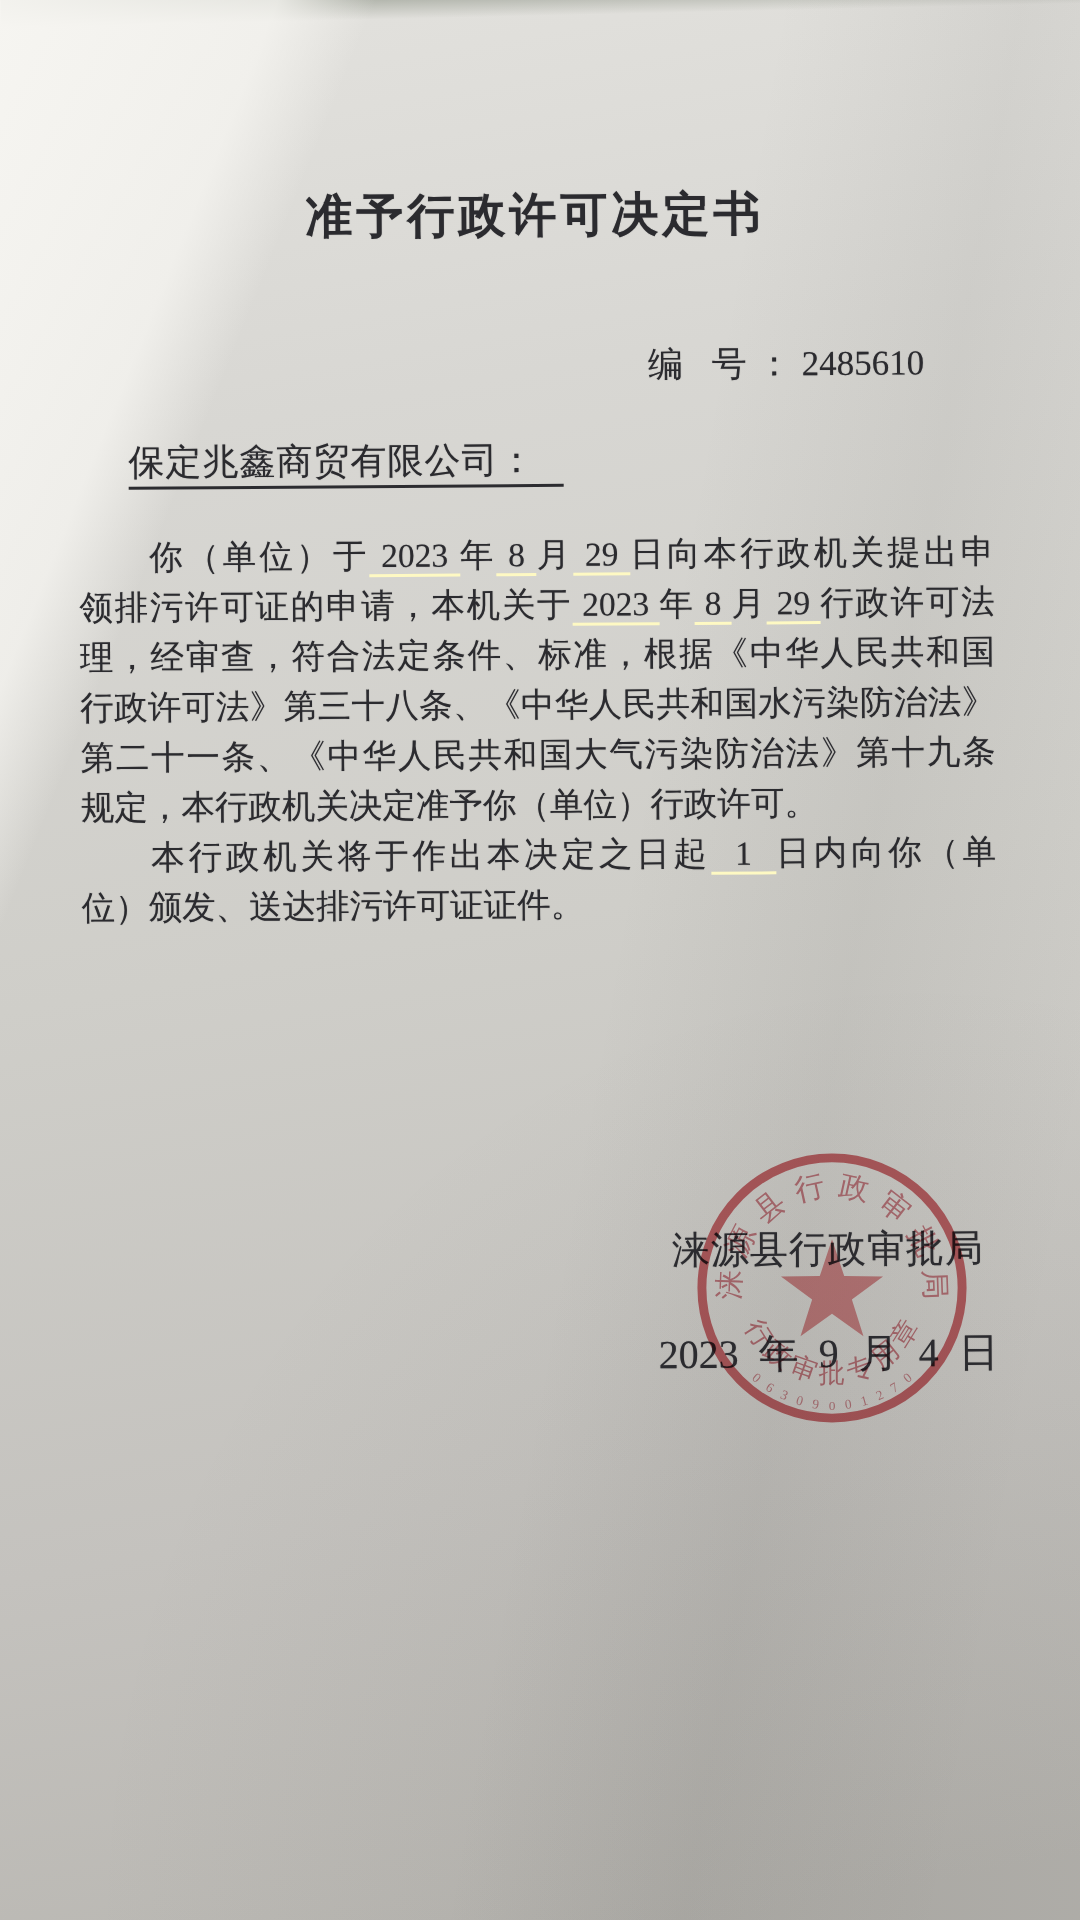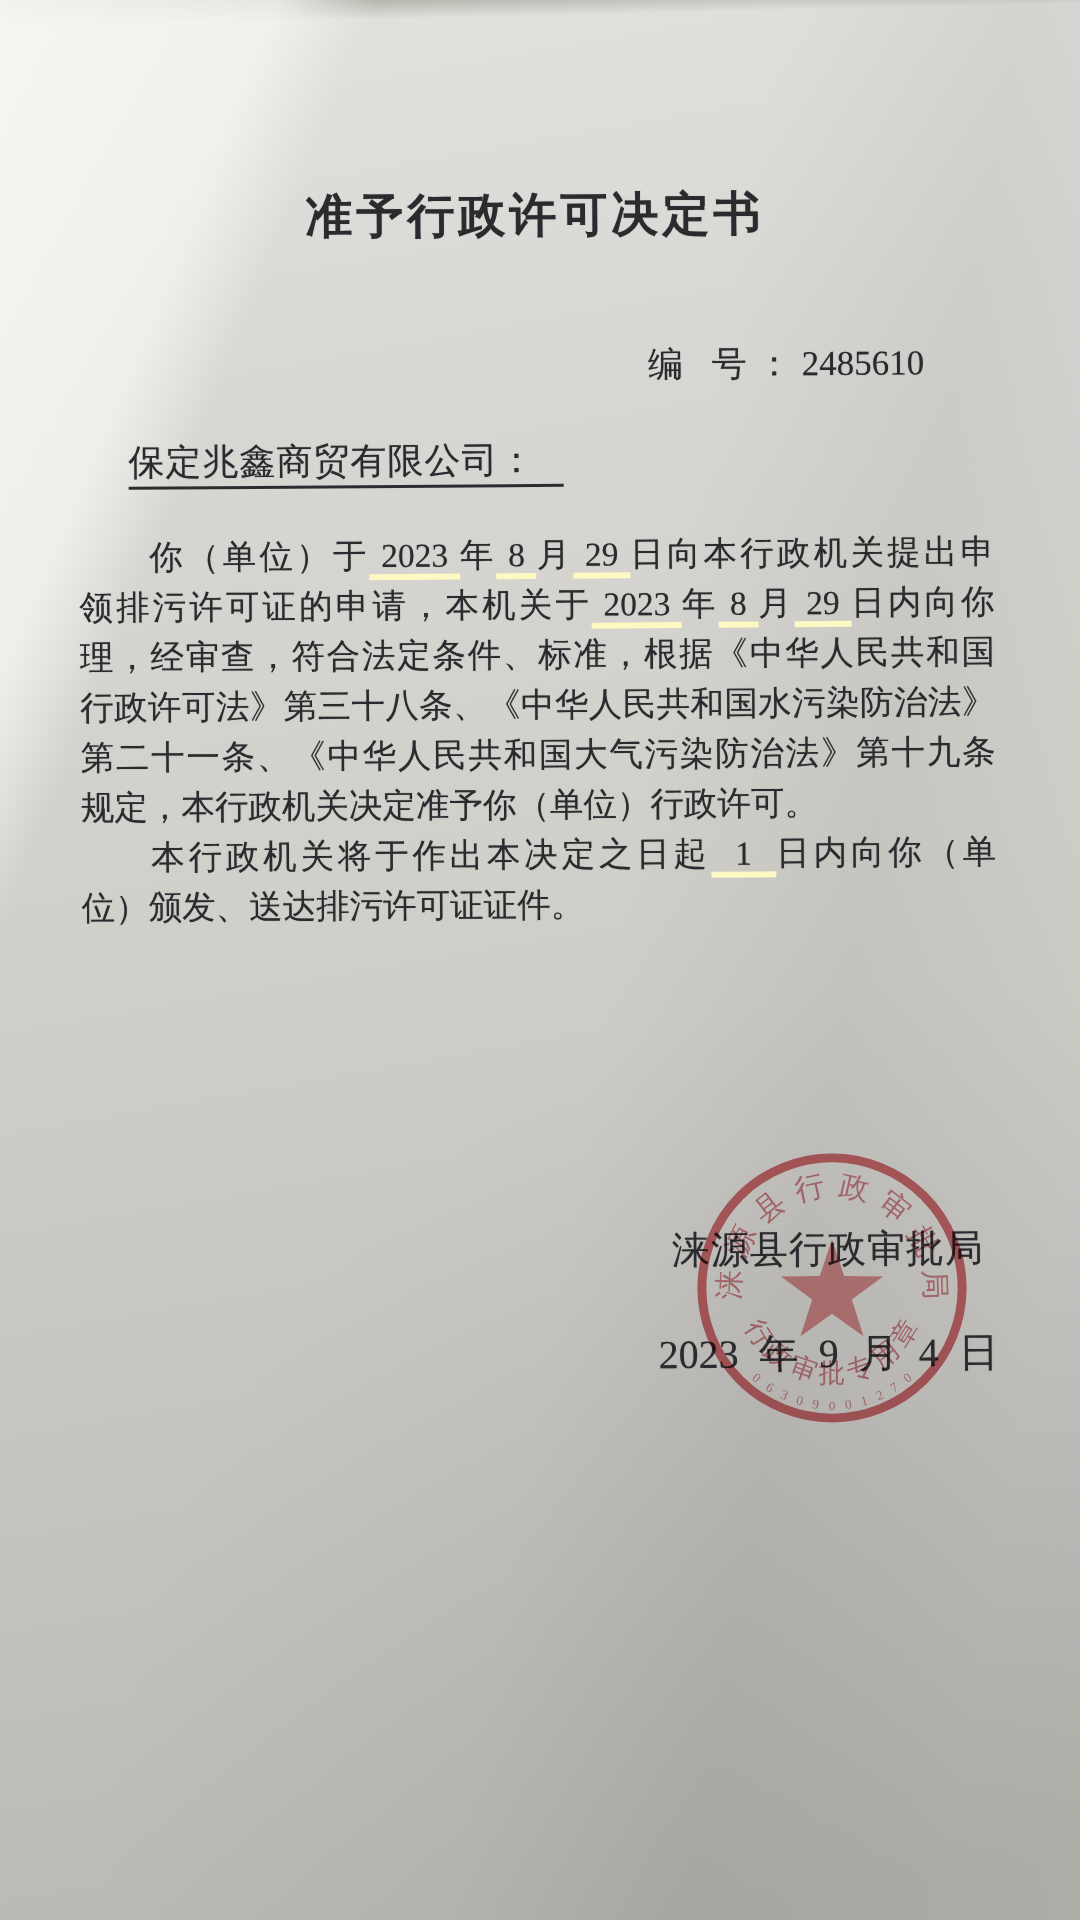--- a/index.html
+++ b/index.html
@@ -47,21 +47,21 @@
   .doc-number .lbl{letter-spacing:10px;}
   .recipient{position:absolute;top:436px;left:132px;font-size:36px;letter-spacing:1px;}
   .recipient .u-name{border-bottom:3px solid #2c2c30;padding-right:28px;padding-bottom:4px;}
   .body-par{
     position:absolute;top:530px;left:82px;width:915px;
     font-size:33.5px;line-height:50px;
   }
   .body-par .line{text-align:justify;}
   .body-par .line.fill{text-align-last:justify;}
   .body-par .line.indent{text-indent:70px;}
-  .u{border-bottom:6px solid #fef9c3;white-space:pre;}
+  .u{border-bottom:3px solid #fef9c3;white-space:pre;}
   .agency{position:absolute;top:1226px;left:670px;font-size:38px;letter-spacing:1px;}
   .sign-date{position:absolute;top:1328px;left:656px;font-size:40px;word-spacing:10px;}
   
   .seal{
     position:absolute;left:688px;top:1144px;width:288px;height:288px;
     mix-blend-mode:multiply;opacity:.9;
   }
 </style>
 </head>
 <body>
@@ -79,21 +79,21 @@
   <div class="doc-number">
     <span class="lbl">编 号：</span><span>2485610</span>
   </div>
 
   <div class="recipient">
     <span class="u-name">保定兆鑫商贸有限公司：</span>
   </div>
 
   <div class="body-par">
       <div class="line fill indent"><span>你（单位）于</span><span class="u"> 2023 </span><span>年</span><span class="u"> 8 </span><span>月</span><span class="u"> 29 </span><span>日向本行政机关提出申</span></div>
-      <div class="line fill"><span>领排污许可证的申请，本机关于</span><span class="u"> 2023 </span><span>年</span><span class="u"> 8 </span><span>月</span><span class="u"> 29 </span><span>日内向你</span></div>
+      <div class="line fill"><span>领排污许可证的申请，本机关于</span><span class="u"> 2023 </span><span>年</span><span class="u"> 8 </span><span>月</span><span class="u"> 29 </span><span>行政许可法</span></div>
       <div class="line fill"><span>理，经审查，符合法定条件、标准，根据《中华人民共和国</span></div>
       <div class="line fill"><span>行政许可法》第三十八条、《中华人民共和国水污染防治法》</span></div>
       <div class="line fill"><span>第二十一条、《中华人民共和国大气污染防治法》第十九条</span></div>
       <div class="line"><span>规定，本行政机关决定准予你（单位）行政许可。</span></div>
       <div class="line fill indent"><span>本行政机关将于作出本决定之日起</span><span class="u">  1  </span><span>日内向你（单</span></div>
       <div class="line"><span>位）颁发、送达排污许可证证件。</span></div>
     </div>
 
   <div class="agency">涞源县行政审批局</div>
   <div class="sign-date">2023 年 9 月 4 日</div>

